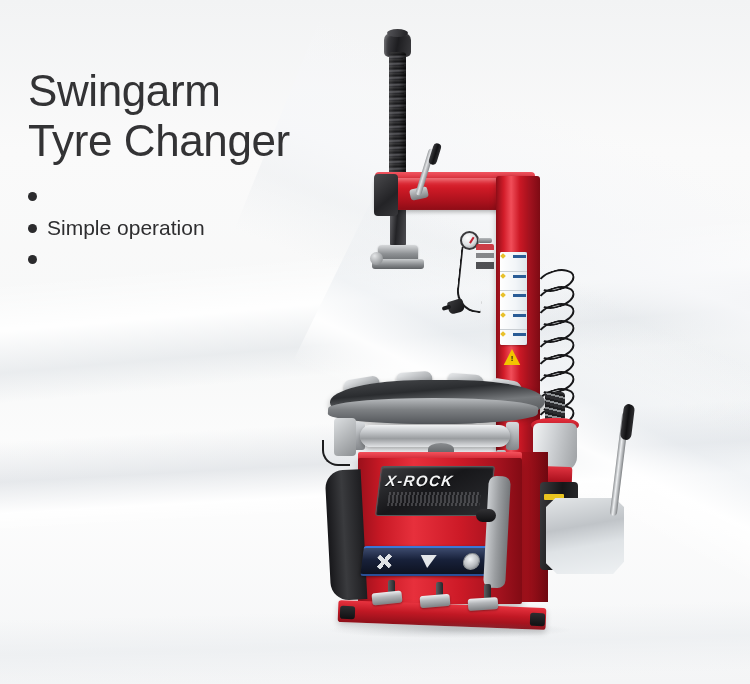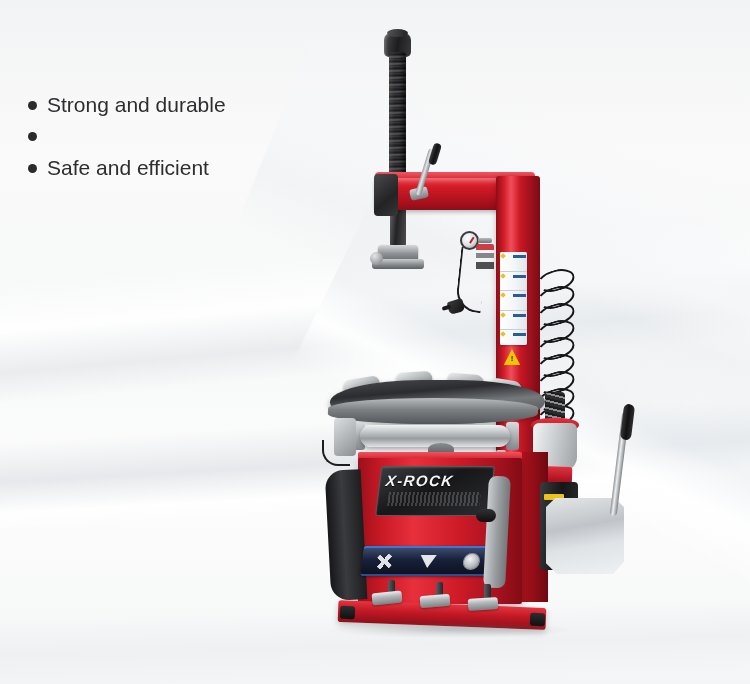--- a/index.html
+++ b/index.html
@@ -534,31 +534,32 @@
 <div id="page">
 
   <div class="bg-base"></div>
   <div class="sweep s1"></div>
   <div class="sweep s2"></div>
   <div class="sweep s3"></div>
   <div class="sweep s4"></div>
   <div class="sweep s5"></div>
 
   <div class="copy">
+    <h1 class="headline">Swingarm
+Tyre Changer</h1>
     <ul class="features">
-      <li>
-        <span class="bullet-dot"></span>
-        <span>Strong and durable</span>
-      </li>
       <li>
         <span class="bullet-dot"></span>
       </li>
       <li>
         <span class="bullet-dot"></span>
-        <span>Safe and efficient</span>
+        <span>Simple operation</span>
+      </li>
+      <li>
+        <span class="bullet-dot"></span>
       </li>
     </ul>
   </div>
 
   <div class="product">
 
     <div class="screw-knob"></div>
     <div class="screw-shaft"></div>
     <div class="slide-tube"></div>
     <div class="demount-head"></div>

